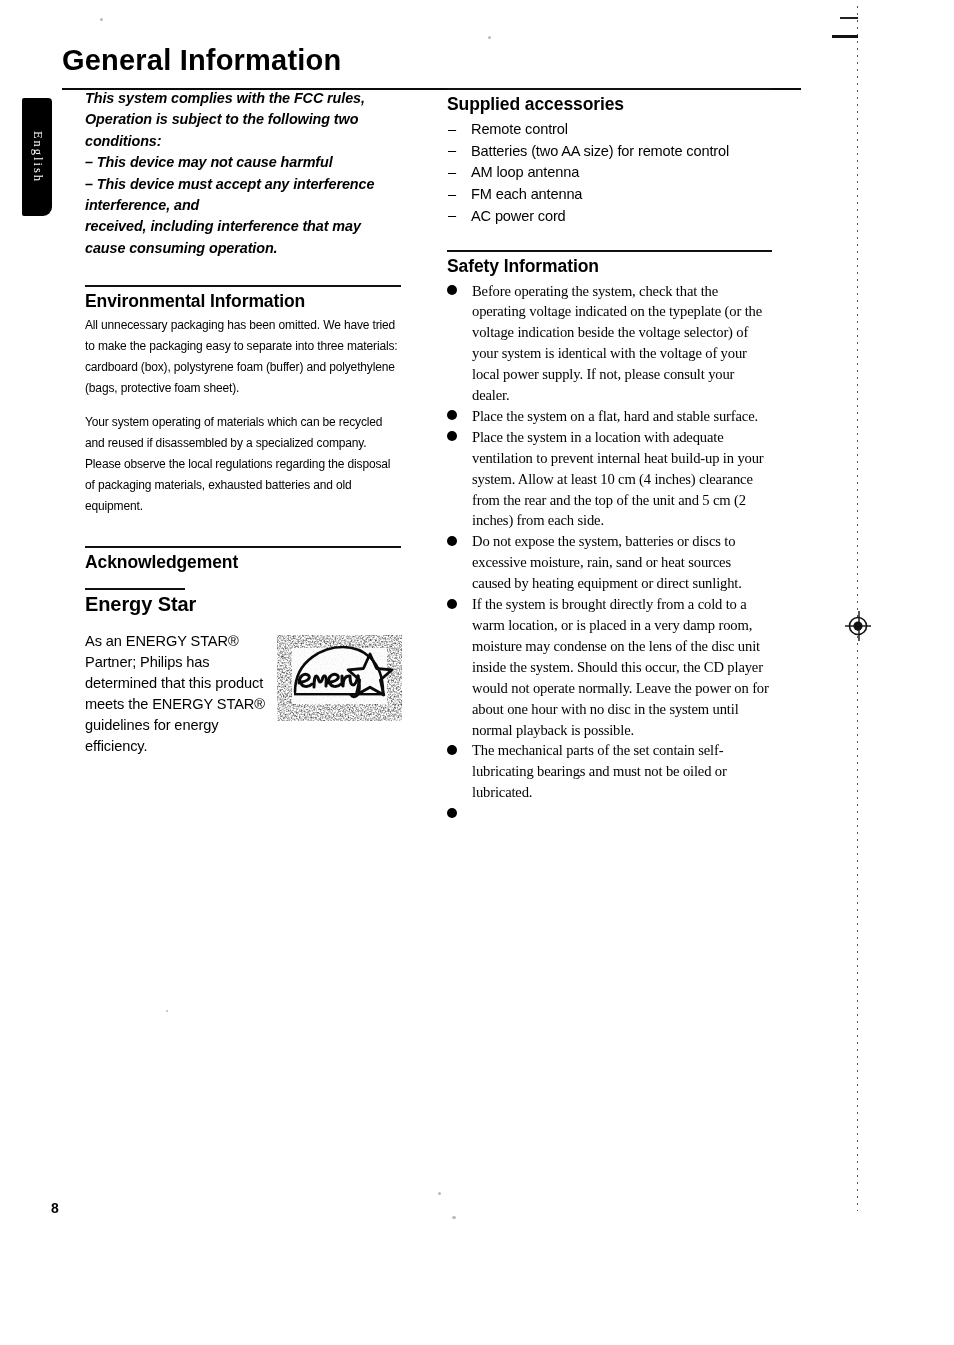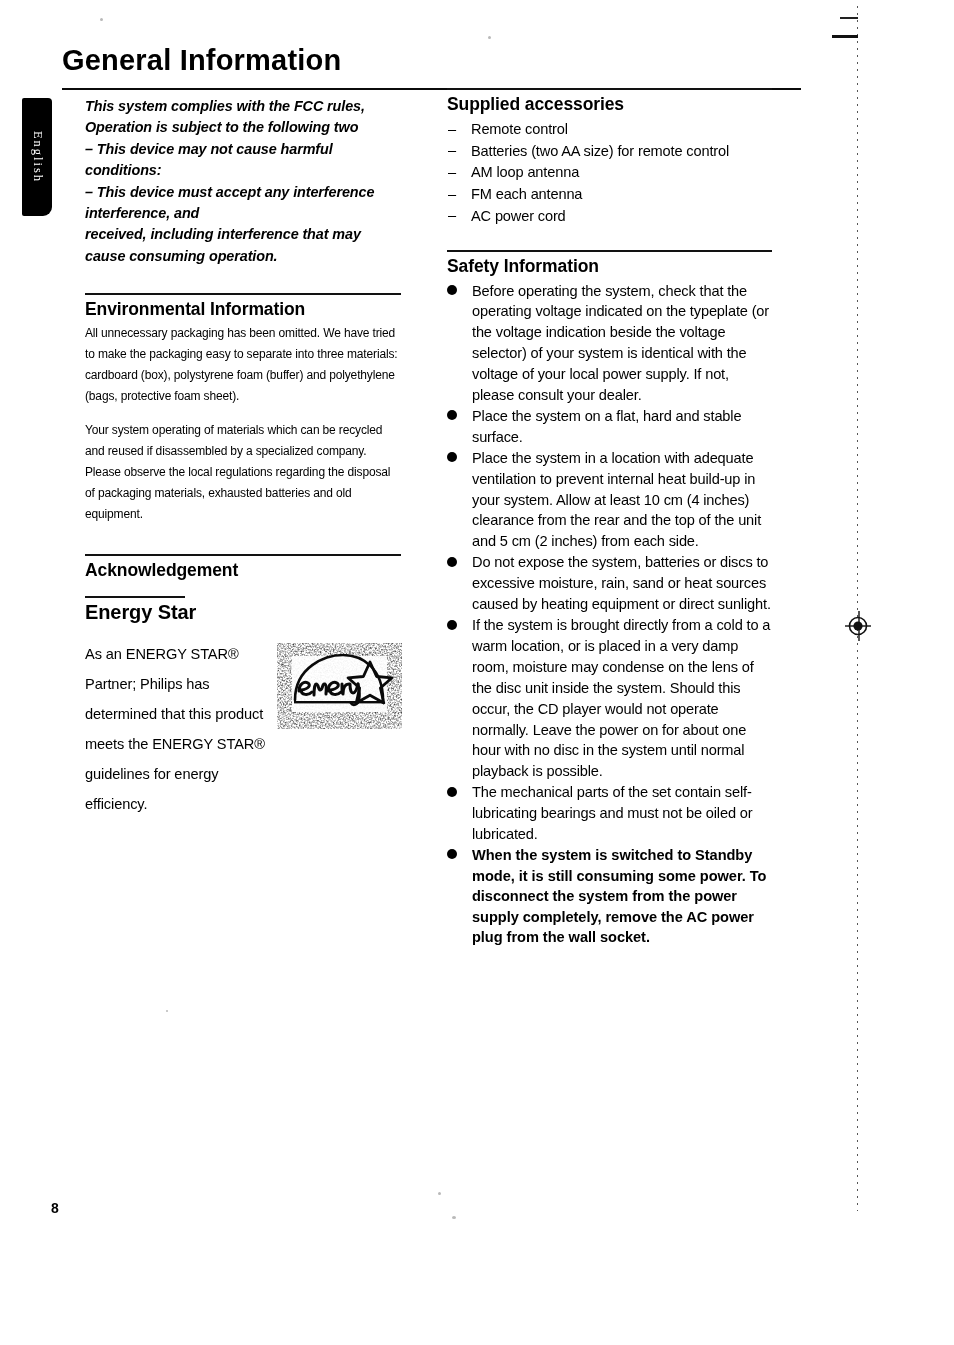--- a/index.html
+++ b/index.html
@@ -64,21 +64,21 @@
     top: 88px;
     width: 739px;
     height: 2px;
     background: #0b0b0b;
   }
 
   
   .col-left {
     position: absolute;
     left: 85px;
-    top: 96px;
+    top: 88px;
     width: 316px;
   }
   .col-right {
     position: absolute;
     left: 447px;
     top: 88px;
     width: 325px;
   }
 
   
@@ -147,20 +147,21 @@
     left: 1px;
     top: -0.5px;
     font-size: 14.6px;
   }
 
   
   ul.bullet-list {
     list-style: none;
     margin: 4px 0 0 0;
     padding: 0;
+    font-family: Liberation Serif, serif;
   }
   ul.bullet-list li {
     position: relative;
     padding-left: 25px;
     font-size: 14.6px;
     line-height: 20.9px;
     letter-spacing: -0.15px;
     margin-bottom: 0px;
   }
   ul.bullet-list li .bullet-mark {
@@ -178,21 +179,21 @@
     line-height: 20.6px;
   }
 
   
   .energy-wrap {
     position: relative;
   }
   .energy-text {
     width: 196px;
     font-size: 14.6px;
-    line-height: 30px;
+    line-height: 21px;
     letter-spacing: -0.1px;
   }
 
   .energy-logo {
     position: absolute;
     left: 192px;
     top: 4px;
     width: 125px;
     height: 86px;
     overflow: hidden;
@@ -258,22 +259,22 @@
   </div>
 
   <div class="page-title">General Information</div>
   <div class="title-rule"></div>
 
   <div class="col-left">
 
     <p class="fcc-note">
       <span class="dash-line">This system complies with the FCC rules,</span>
       <span class="dash-line">Operation is subject to the following two</span>
+      <span class="dash-line">conditions:</span>
       <span class="dash-line">–  This device may not cause harmful</span>
-      <span class="dash-line">conditions:</span>
       <span class="dash-line">–  This device must accept any interference</span>
       <span class="dash-line">interference, and</span>
       <span class="dash-line">received, including interference that may</span>
       <span class="dash-line">cause consuming operation.</span>
     </p>
 
     <div style="height:26px"></div>
 
     <div class="rule"></div>
     <h2 class="section-head">Environmental Information</h2>
@@ -346,21 +347,21 @@
     <div class="rule right-top"></div>
     <h2 class="section-head">Safety Information</h2>
 
     <ul class="bullet-list">
       <li><span class="bullet-mark"></span><span>Before operating the system, check that the operating voltage indicated on the typeplate (or the voltage indication beside the voltage selector) of your system is identical with the voltage of your local power supply. If not, please consult your dealer.</span></li>
       <li><span class="bullet-mark"></span><span>Place the system on a flat, hard and stable surface.</span></li>
       <li><span class="bullet-mark"></span><span>Place the system in a location with adequate ventilation to prevent internal heat build-up in your system.  Allow at least 10 cm (4 inches) clearance from the rear and the top of the unit and 5 cm (2 inches) from each side.</span></li>
       <li><span class="bullet-mark"></span><span>Do not expose the system, batteries or discs to excessive moisture, rain, sand or heat sources caused by heating equipment or direct sunlight.</span></li>
       <li><span class="bullet-mark"></span><span>If the system is brought directly from a cold to a warm location, or is placed in a very damp room, moisture may condense on the lens of the disc unit inside the system. Should this occur, the CD player would not operate normally. Leave the power on for about one hour with no disc in the system until normal playback is possible.</span></li>
       <li><span class="bullet-mark"></span><span>The mechanical parts of the set contain self-lubricating bearings and must not be oiled or lubricated.</span></li>
-      <li class="emphasis"><span class="bullet-mark"></span><span>When the system is switched to Standby mode, it is still consuming some power. To disconnect the system from the power supply completely, remove the AC power plug from the wall socket.</span></li>
+      <li class="emphasis"><span class="bullet-mark"></span></li>
     </ul>
   </div>
 
   <div class="page-number">8</div>
 
   <div class="trim-vline"></div>
   <div class="trim-hline"></div>
   <div class="trim-hline b"></div>
   <div class="reg-mark">
     <svg viewBox="0 0 28 30" width="28" height="30" aria-hidden="true">

